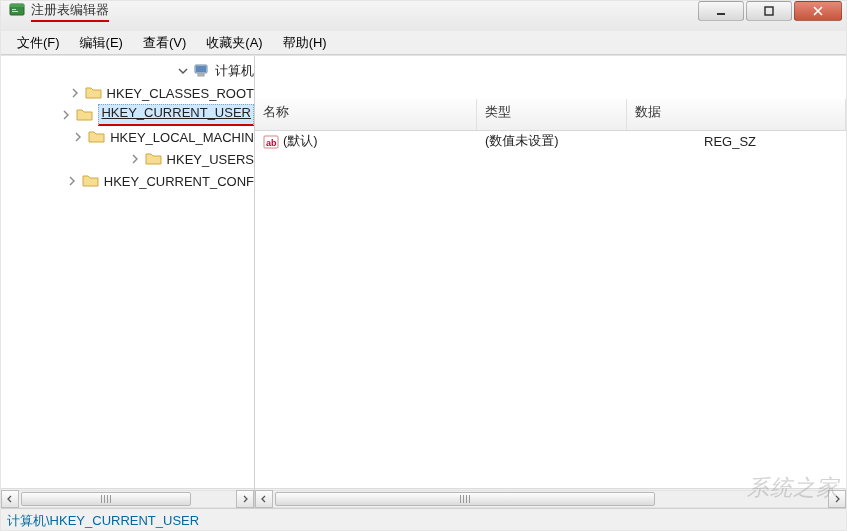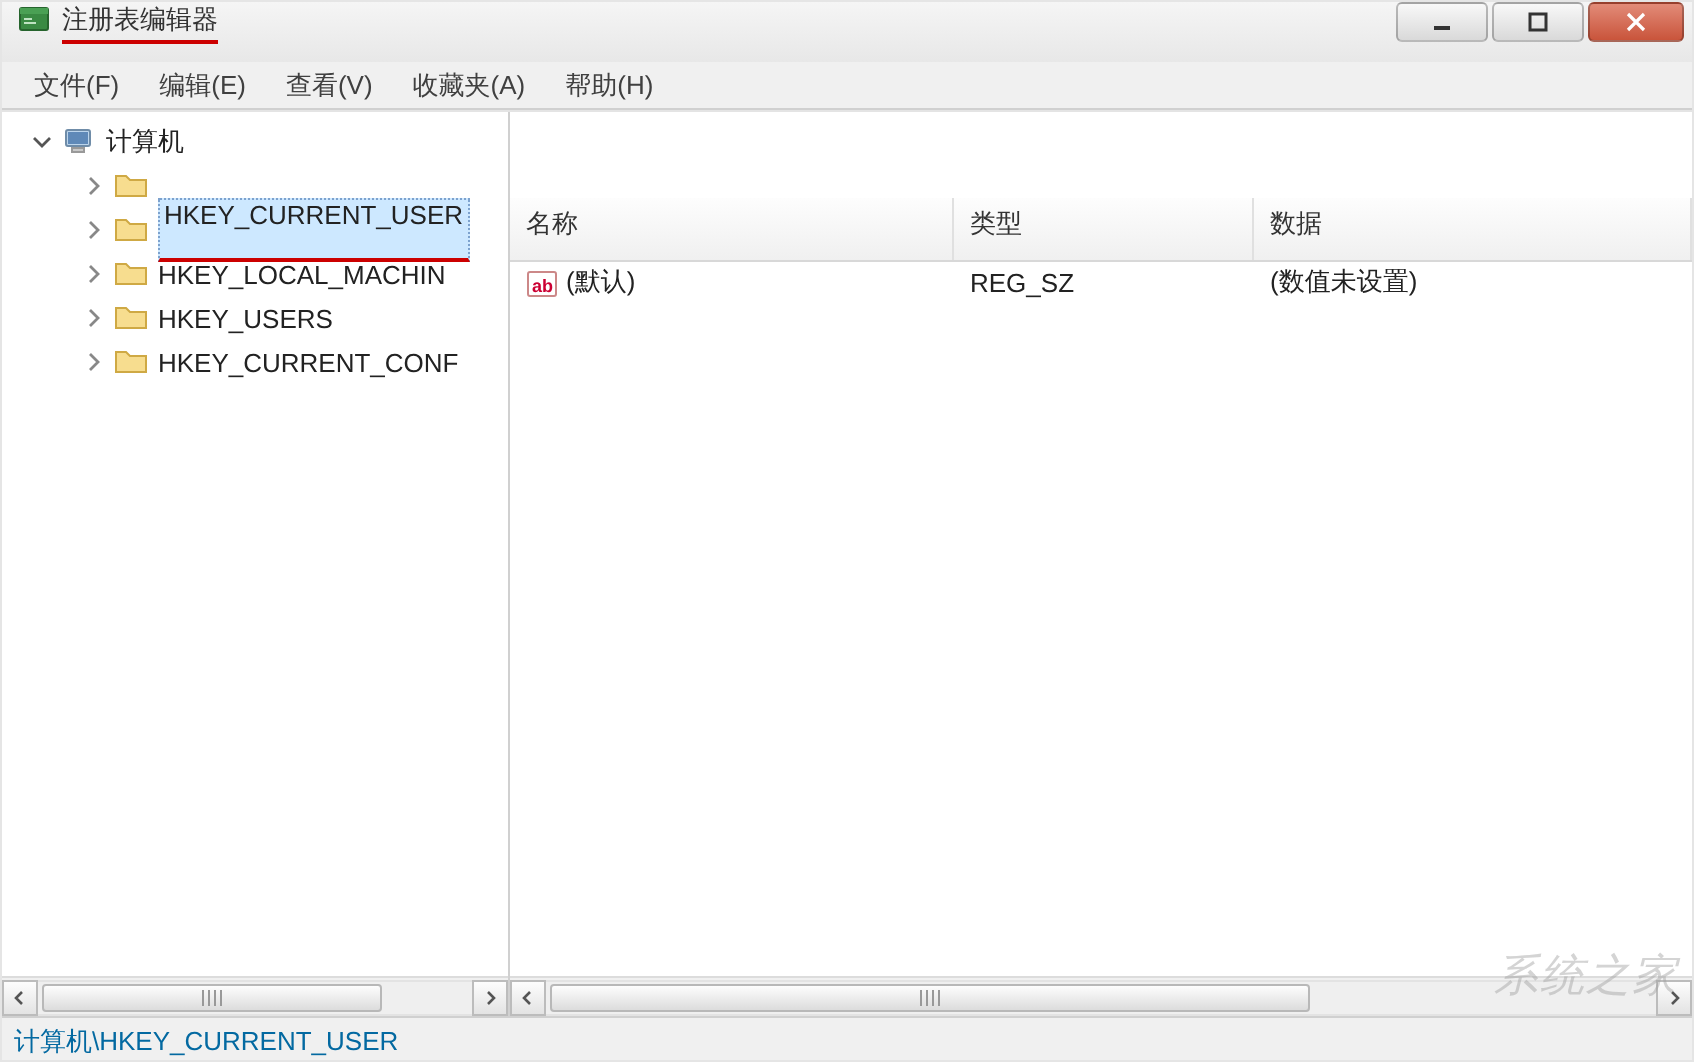--- a/index.html
+++ b/index.html
@@ -68,21 +68,21 @@
     .wc-btn svg { display: block; }
     
     .menubar {
       height: 24px;
       background: #f0f0f0;
       display: flex;
       align-items: center;
       padding: 0 6px;
       border-bottom: 1px solid #d0d0d0;
       font-size: 13px;
-      color: #404040;
+      color: #000000;
     }
     .menu-item {
       padding: 2px 10px;
       cursor: pointer;
     }
     
     .content {
       flex: 1;
       display: flex;
       border-top: 1px solid #e4e4e4;
@@ -103,20 +103,21 @@
     }
     .tree-row {
       display: flex;
       align-items: center;
       height: 22px;
       padding-left: 6px;
       white-space: nowrap;
       font-size: 13px;
       color: #222;
       cursor: pointer;
+      justify-content: flex-end;
     }
     .tree-row.level1 { padding-left: 14px; }
     .tree-row.level2 { padding-left: 40px; }
     .expander {
       width: 12px;
       height: 12px;
       margin-right: 4px;
       display: inline-flex;
       align-items: center;
       justify-content: center;
@@ -130,21 +131,22 @@
       align-items: center;
       justify-content: center;
     }
     .tree-label.selected {
       background: #cde8ff;
       border: 1px dotted #7da2ce;
       padding: 0 2px;
     }
     .tree-label.underlined {
       border-bottom: 2px solid #c00;
-      padding-bottom: 14px;
+      padding-bottom: 4px;
+      text-decoration: underline;
     }
     
     .list-panel {
       flex: 1;
       display: flex;
       flex-direction: column;
       background: #fff;
     }
     .list-header {
       height: 32px;
@@ -317,20 +319,21 @@
           <span class="expander">
             <svg width="10" height="10" viewBox="0 0 10 10">
                 <path d="M3 1 L7 5 L3 9" fill="none" stroke="#888" stroke-width="1.4"></path>
               </svg>
           </span>
           <span class="tree-icon">
             <svg width="18" height="16" viewBox="0 0 18 16">
                 <path d="M1 4 L1 13 L16 13 L16 5 L8 5 L6 3 L1 3 Z" fill="#f7dd8f" stroke="#cfa944"></path>
               </svg>
           </span>
+          <span class="tree-label">HKEY_CLASSES_ROOT</span>
         </div>
 
         <div class="tree-row level2">
           <span class="expander">
             <svg width="10" height="10" viewBox="0 0 10 10">
                 <path d="M3 1 L7 5 L3 9" fill="none" stroke="#888" stroke-width="1.4"></path>
               </svg>
           </span>
           <span class="tree-icon">
             <svg width="18" height="16" viewBox="0 0 18 16">
@@ -413,22 +416,22 @@
         <div class="list-row">
           <div class="cell c-name">
             <span class="value-icon">
               <svg width="16" height="16" viewBox="0 0 16 16">
                 <rect x="1" y="2" width="14" height="12" rx="1" fill="#fff" stroke="#c88"></rect>
                 <text x="3" y="12" font-size="9" fill="#c03" font-family="Arial" font-weight="bold">ab</text>
               </svg>
             </span>
             <span>(默认)</span>
           </div>
+          <div class="cell c-data">(数值未设置)</div>
           <div class="cell c-type">REG_SZ</div>
-          <div class="cell c-data">(数值未设置)</div>
         </div>
       </div>
 
       <div class="hscroll">
         <div class="sb-btn">
           <svg width="8" height="8" viewBox="0 0 8 8">
               <path d="M5 1 L2 4 L5 7" fill="none" stroke="#555" stroke-width="1.3"></path>
             </svg>
         </div>
         <div class="sb-track">

